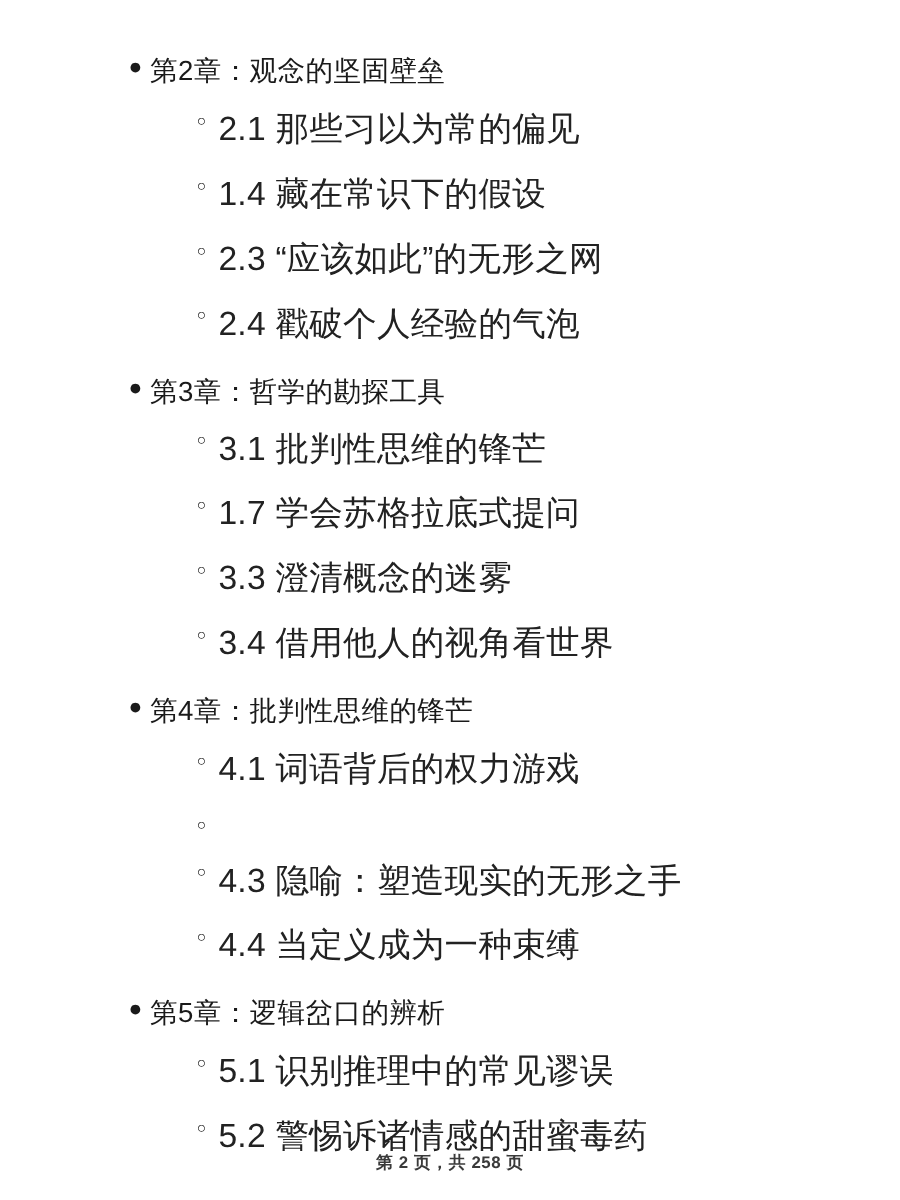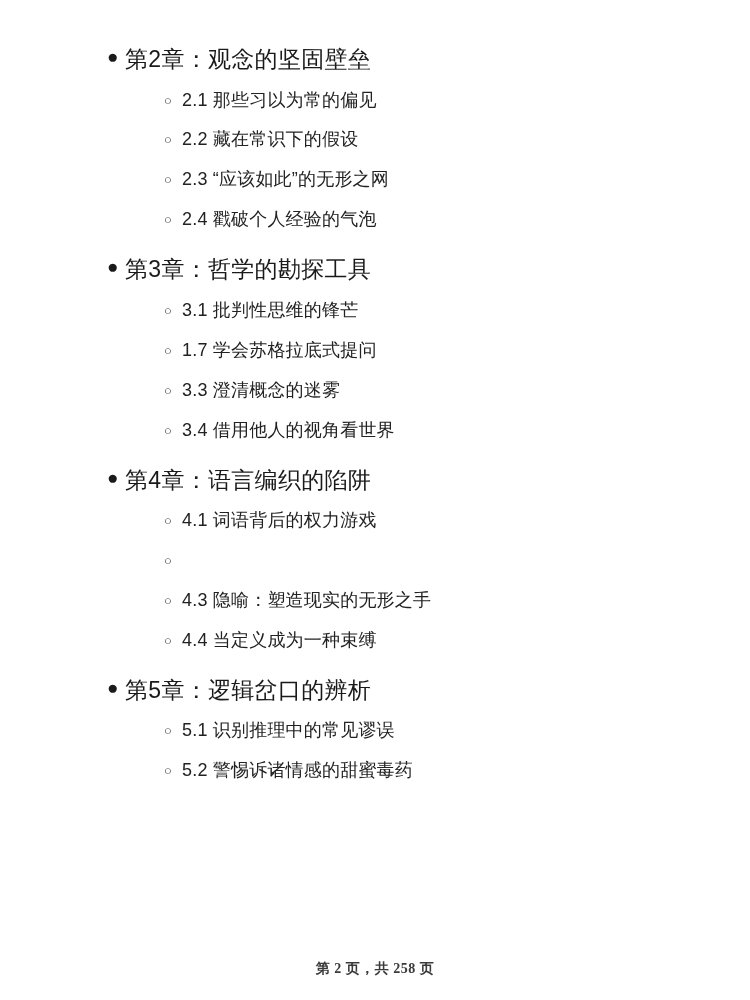--- a/index.html
+++ b/index.html
@@ -67,57 +67,56 @@
     line-height: 1.5;
   }
   .bullet-circle {
     width: 18px;
     flex: 0 0 18px;
     font-size: 13px;
     line-height: 2.15;
     color: #1a1a1a;
   }
   .section-title {
-    font-size: 18px;
+    font-size: 28px;
     color: #222222;
     letter-spacing: 0.2px;
     line-height: 1.5;
   }
   .footer {
     position: absolute;
     left: 0;
     right: 0;
     bottom: 22px;
     text-align: center;
     font-size: 14px;
     font-weight: bold;
     color: #3a3a3a;
     letter-spacing: 0.5px;
-    font-family: Liberation Serif, serif;
   }
 </style>
 </head>
 <body>
 
 <div class="page">
   <ul class="toc">
 
     <li class="chapter">
       <div class="chapter-line">
         <span class="bullet-disc">●</span>
         <span class="chapter-title">第2章：观念的坚固壁垒</span>
       </div>
       <ul class="sections">
         <li class="section-line">
           <span class="bullet-circle">○</span>
           <span class="section-title">2.1 那些习以为常的偏见</span>
         </li>
         <li class="section-line">
           <span class="bullet-circle">○</span>
-          <span class="section-title">2.2 藏在常识下的假设</span>
+          <span class="section-title">1.4 藏在常识下的假设</span>
         </li>
         <li class="section-line">
           <span class="bullet-circle">○</span>
           <span class="section-title">2.3 “应该如此”的无形之网</span>
         </li>
         <li class="section-line">
           <span class="bullet-circle">○</span>
           <span class="section-title">2.4 戳破个人经验的气泡</span>
         </li>
       </ul>
@@ -144,21 +143,21 @@
         <li class="section-line">
           <span class="bullet-circle">○</span>
           <span class="section-title">3.4 借用他人的视角看世界</span>
         </li>
       </ul>
     </li>
 
     <li class="chapter">
       <div class="chapter-line">
         <span class="bullet-disc">●</span>
-        <span class="chapter-title">第4章：语言编织的陷阱</span>
+        <span class="chapter-title">第4章：批判性思维的锋芒</span>
       </div>
       <ul class="sections">
         <li class="section-line">
           <span class="bullet-circle">○</span>
           <span class="section-title">4.1 词语背后的权力游戏</span>
         </li>
         <li class="section-line">
           <span class="bullet-circle">○</span>
         </li>
         <li class="section-line">

